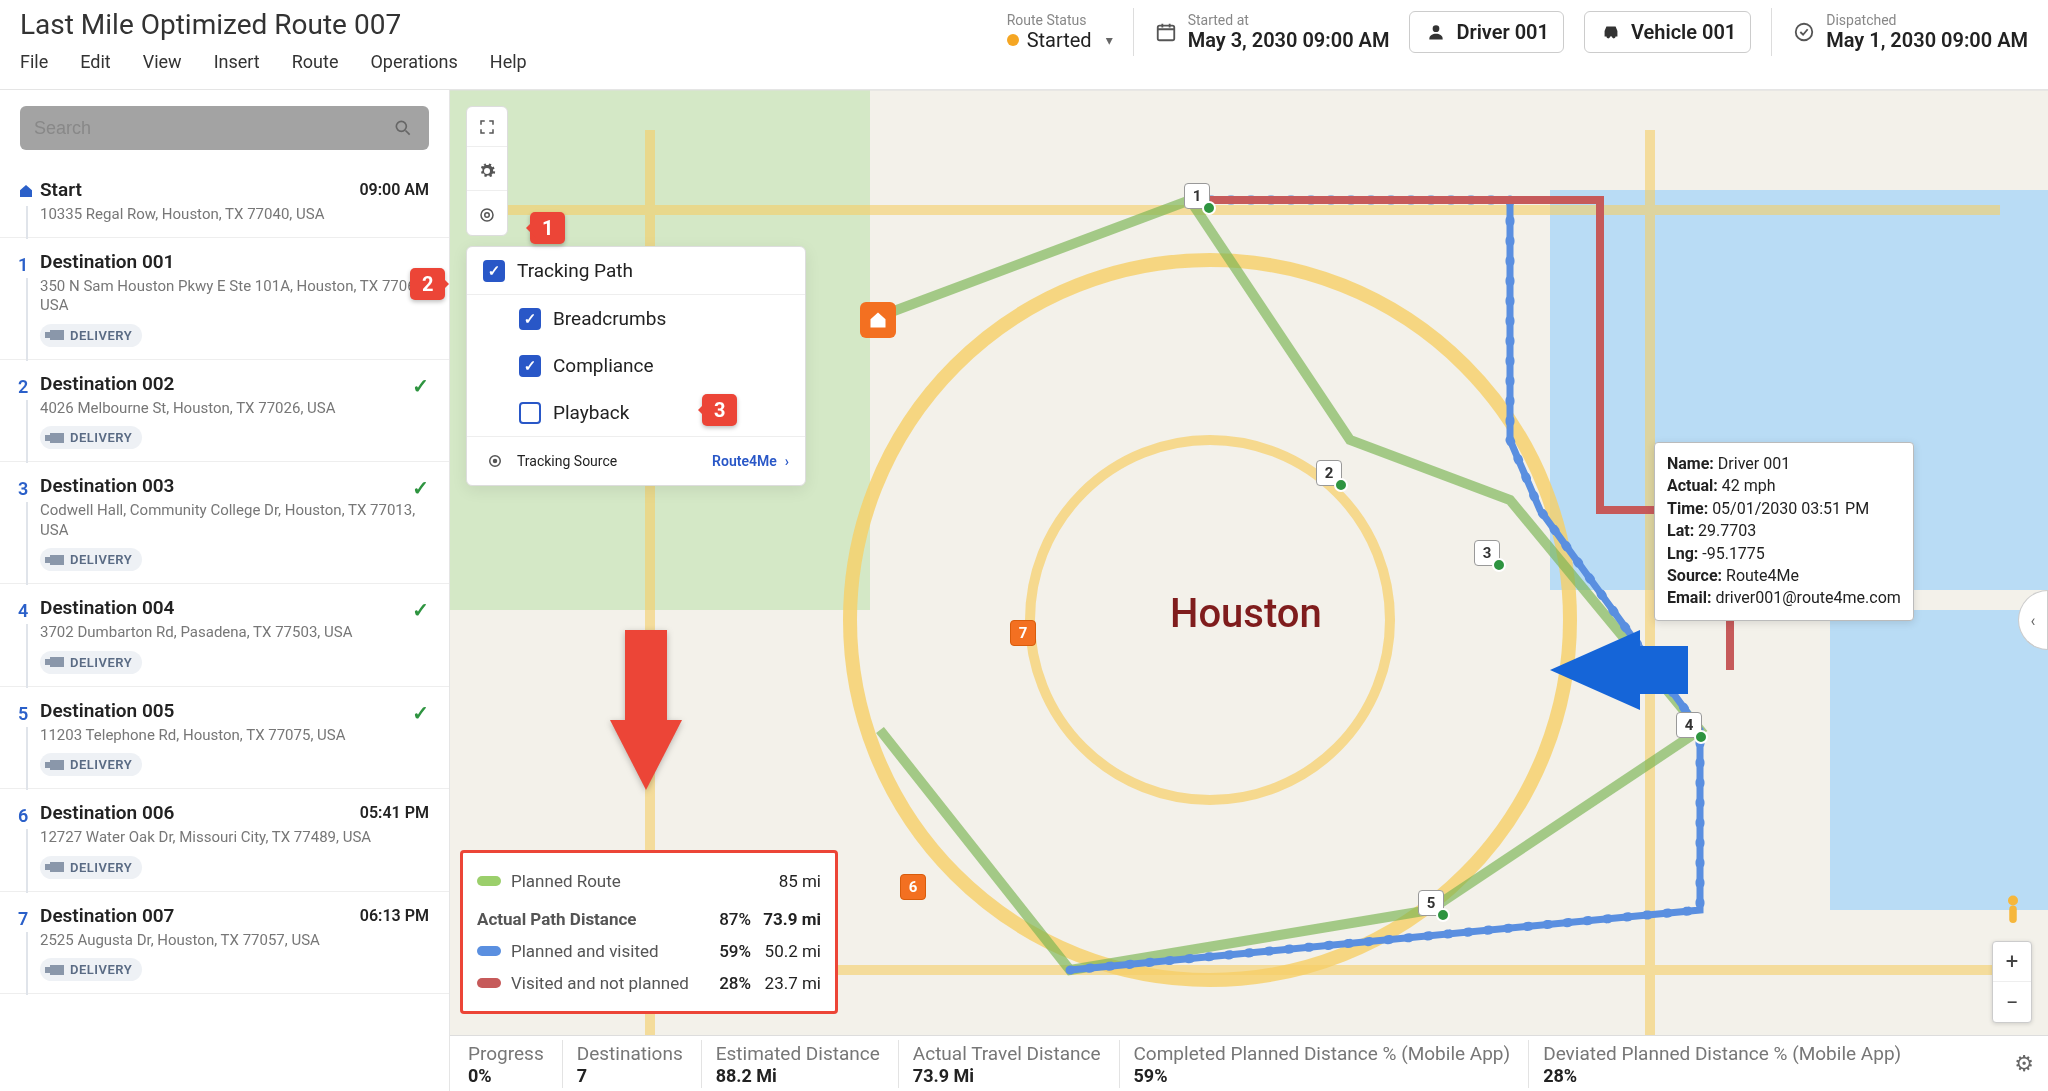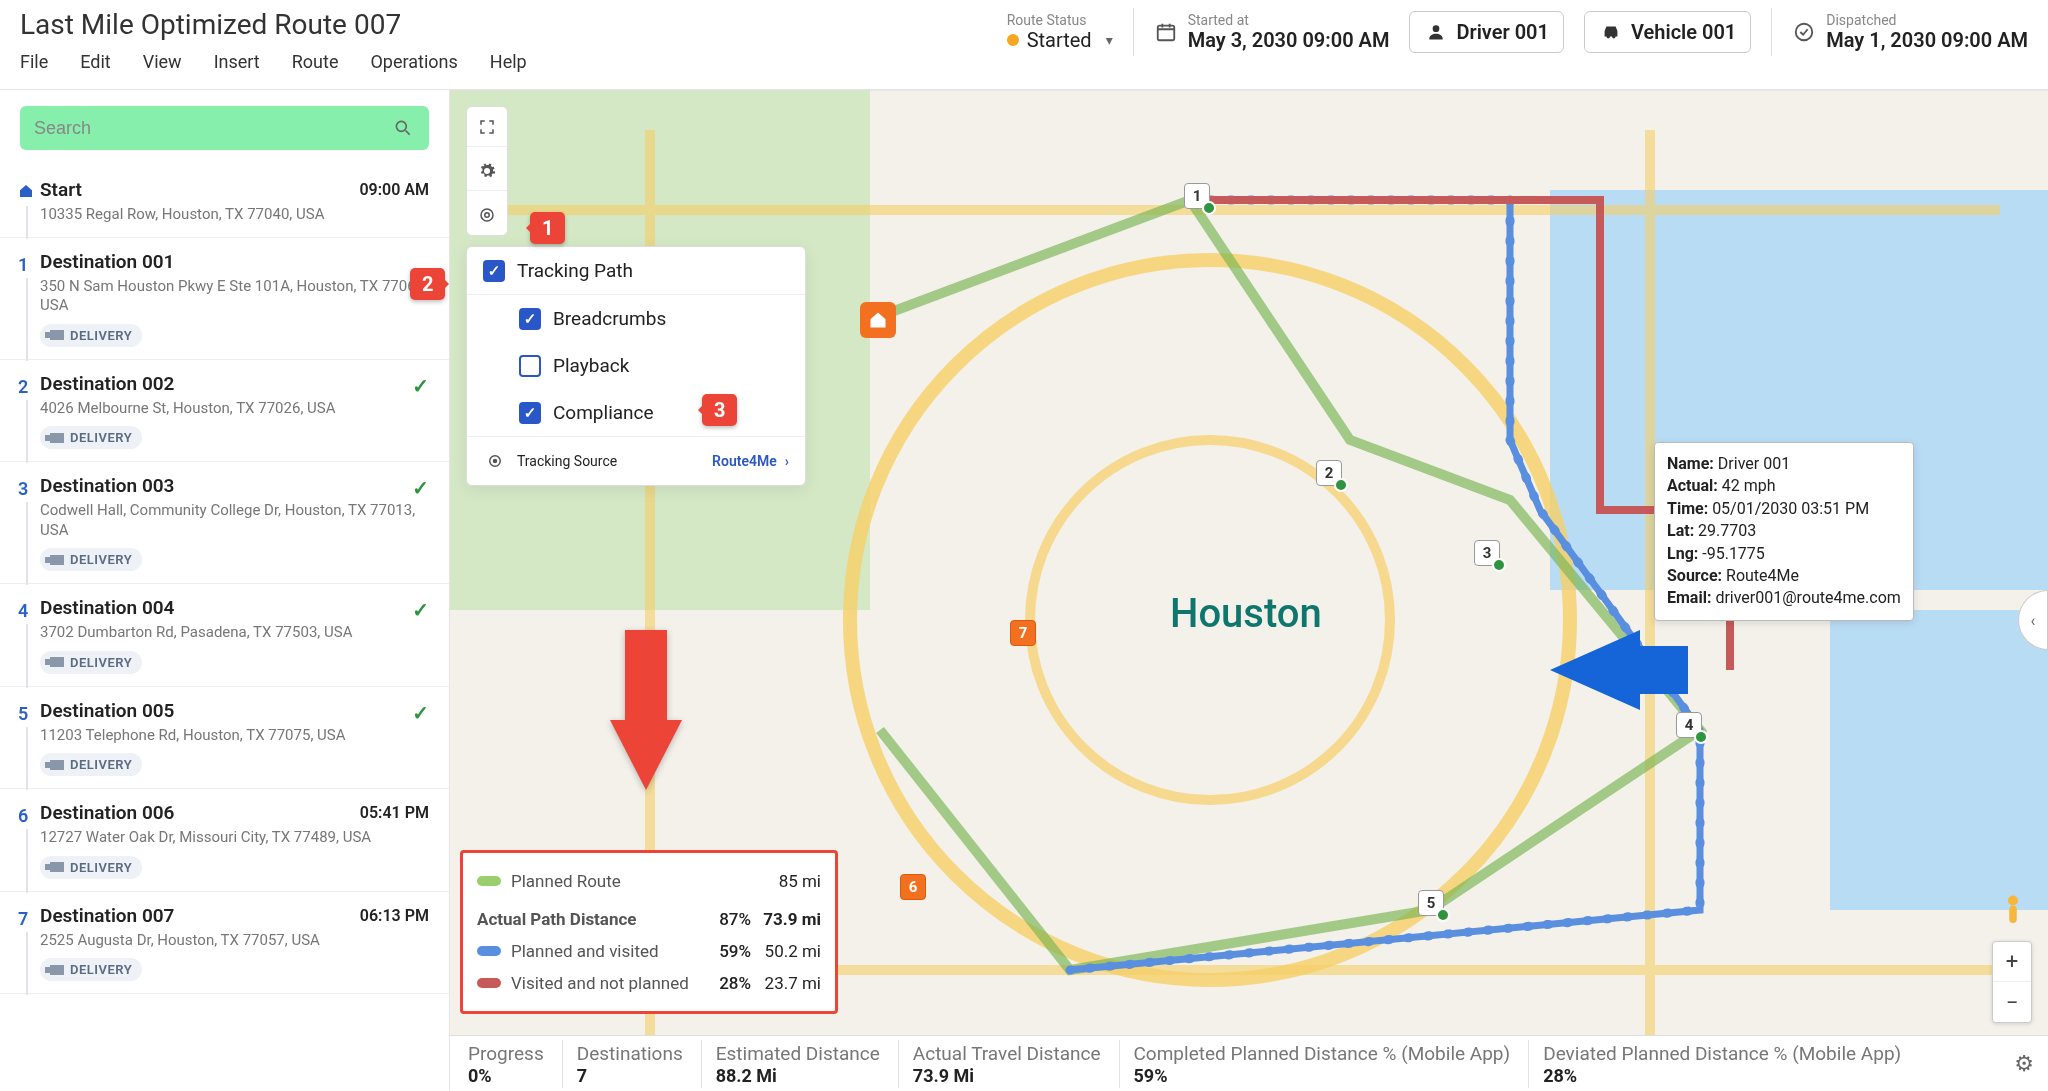--- a/index.html
+++ b/index.html
@@ -19,40 +19,40 @@
   .sep { border-left: 1px solid #ddd; height: 48px; }
   .chip { display: flex; align-items: center; gap: 8px; border: 1px solid #ccc; border-radius: 6px; padding: 8px 14px; font-size: 20px; font-weight: 600; background: #fff; cursor: pointer; }
   .ic { display: inline-flex; width: 24px; height: 24px; align-items: center; justify-content: center; }
   .caret-down { font-size: 14px; color: #666; margin-left: 6px; }
 
   .body { display: flex; height: calc(1091px - 90px); }
 
   
   .sidebar { width: 450px; flex: 0 0 450px; border-right: 1px solid #e5e5e5; display: flex; flex-direction: column; overflow: hidden; }
   .search-wrap { padding: 16px 20px; }
-  .search { width: 100%; display: flex; align-items: center; background: #86efac; border-radius: 6px; padding: 10px 14px; }
+  .search { width: 100%; display: flex; align-items: center; background: #a3a3a3; border-radius: 6px; padding: 10px 14px; }
   .search input { flex: 1; border: none; background: transparent; font-size: 18px; outline: none; color: #333; }
   .search input::placeholder { color: #888; }
   .stops { flex: 1; overflow-y: auto; padding-bottom: 10px; }
   .stop { position: relative; padding: 12px 20px 12px 40px; border-bottom: 1px solid #eee; }
   .stop .num { position: absolute; left: 18px; top: 16px; font-size: 18px; font-weight: 600; color: #2b60c9; }
   .stop .num.home { color: #2b60c9; }
   .stop .line { position: absolute; left: 26px; top: 40px; bottom: -2px; width: 2px; background: #e0e4ea; }
   .stop h3 { font-size: 19px; font-weight: 600; color: #222; margin-bottom: 4px; }
   .stop .addr { font-size: 15px; color: #777; line-height: 1.3; }
   .stop .time { position: absolute; right: 20px; top: 14px; font-size: 16px; font-weight: 600; color: #222; }
   .stop .check { position: absolute; right: 20px; top: 14px; color: #2e9440; font-size: 20px; font-weight: 700; }
   .badge { display: inline-flex; align-items: center; gap: 6px; background: #eef1f5; color: #5a6b84; font-size: 13px; font-weight: 600; padding: 4px 10px; border-radius: 12px; margin-top: 8px; letter-spacing: 0.5px; }
   .truck { width: 14px; height: 10px; background: #8a97aa; display: inline-block; position: relative; }
   .truck::after { content: ''; position: absolute; left: -5px; top: 2px; width: 5px; height: 6px; background: #8a97aa; }
 
   
   .map-area { flex: 1; position: relative; background: #eef5e6; }
   .map-bg { position: absolute; inset: 0; }
-  .map-label { position: absolute; font-size: 40px; color: #0f766e; font-weight: 500; text-align: right; }
+  .map-label { position: absolute; font-size: 40px; color: #7f1d1d; font-weight: 500; text-align: right; }
 
   .map-ctrl { position: absolute; left: 16px; top: 16px; display: flex; flex-direction: column; gap: 4px; background: #fff; border: 1px solid #ddd; border-radius: 6px; }
   .map-ctrl .ctrl-btn { width: 40px; height: 40px; display: flex; align-items: center; justify-content: center; color: #555; cursor: pointer; border-bottom: 1px solid #eee; }
   .map-ctrl .ctrl-btn:last-child { border-bottom: none; }
 
   .popover { position: absolute; left: 16px; top: 156px; width: 340px; background: #fff; border: 1px solid #ddd; border-radius: 6px; box-shadow: 0 4px 16px rgba(0,0,0,0.08); padding: 0; }
   .pop-row { display: flex; align-items: center; gap: 12px; padding: 12px 16px; }
   .pop-row.top { border-bottom: 1px solid #eee; font-size: 19px; }
   .pop-row.sub { padding-left: 52px; font-size: 19px; }
   .pop-row.src { border-top: 1px solid #eee; font-size: 14px; justify-content: space-between; }
@@ -255,26 +255,26 @@
     <div class="popover">
       <div class="pop-row top">
         <span class="cbox checked"></span>
         <span>Tracking Path</span>
       </div>
       <div class="pop-row sub">
         <span class="cbox checked"></span>
         <span>Breadcrumbs</span>
       </div>
       <div class="pop-row sub">
+        <span class="cbox checked"></span>
+        <span>Compliance</span>
+      </div>
+      <div class="pop-row sub">
         <span class="cbox"></span>
         <span>Playback</span>
-      </div>
-      <div class="pop-row sub">
-        <span class="cbox checked"></span>
-        <span>Compliance</span>
       </div>
       <div class="pop-row src">
         <span style="display:flex;align-items:center;gap:10px;">
           <span class="ic">
               <svg width="18" height="18" viewBox="0 0 24 24" fill="none" stroke="#555" stroke-width="2">
                 <circle cx="12" cy="12" r="7"></circle>
                 <circle cx="12" cy="12" r="2" fill="#555"></circle>
               </svg>
             </span>
           <span>Tracking Source</span>

